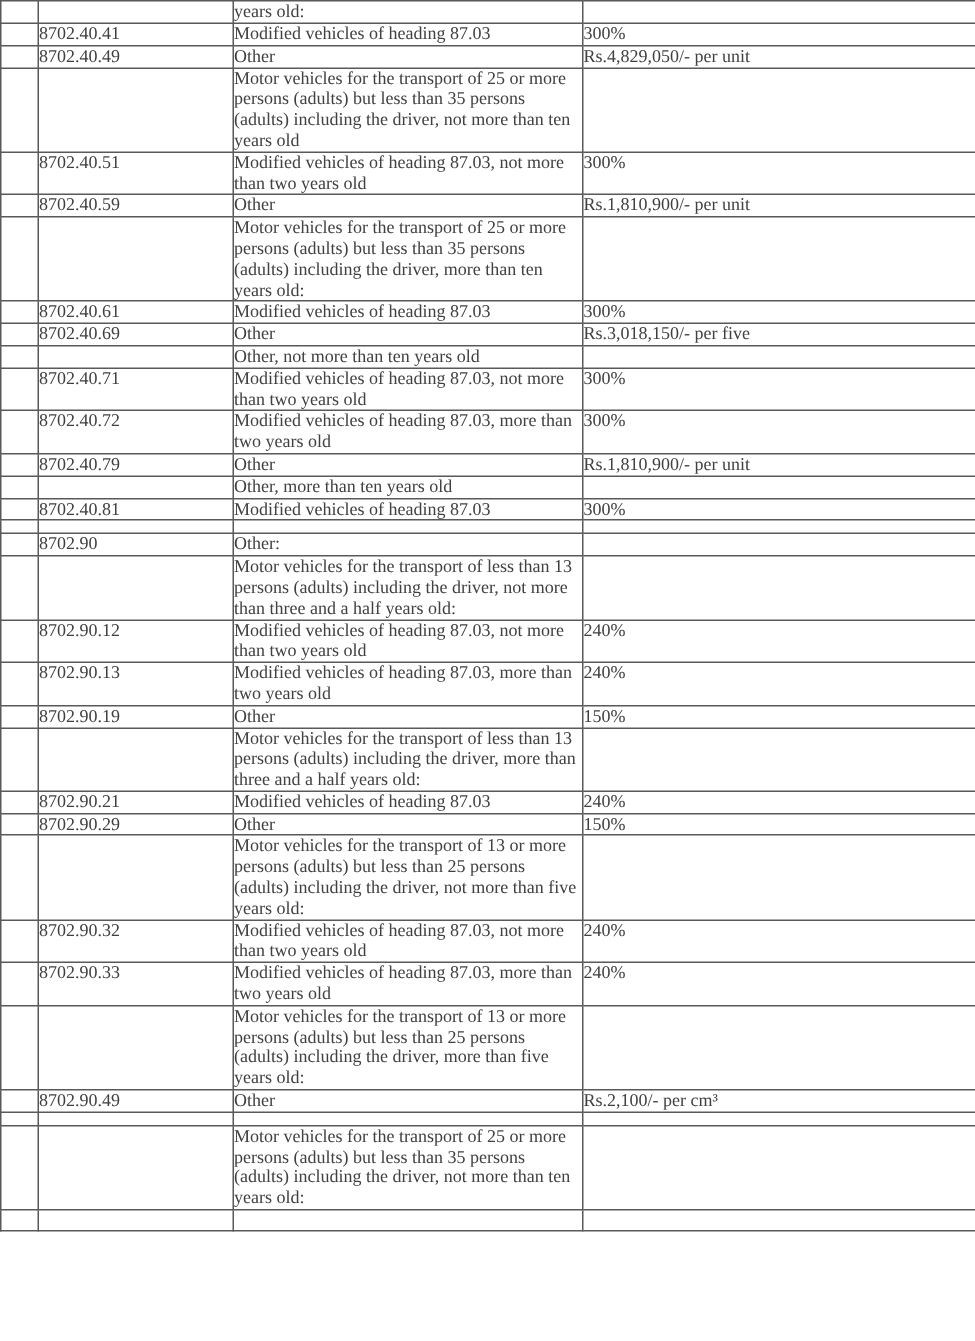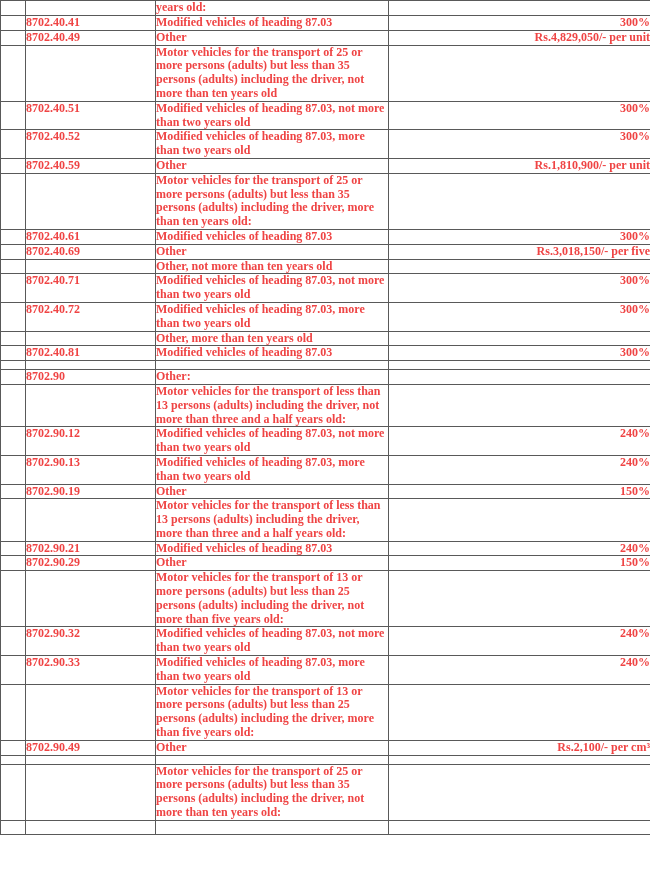--- a/index.html
+++ b/index.html
@@ -8,34 +8,33 @@
     height: 894px;
     overflow: hidden;
     background: #ffffff;
   }
   table.tariff {
     border-collapse: collapse;
     width: 650px;
     table-layout: fixed;
     font-family: "Liberation Serif", serif;
     font-size: 12px;
-    color: #ef4444;
-    font-weight: bold;
+    color: #404040;
   }
   table.tariff td {
     border: 1px solid #595959;
     padding: 0;
     vertical-align: top;
     line-height: 13.8px;
     overflow: hidden;
   }
   td.c-gut  {}
   td.c-code { padding-left: 42px; margin-top: 16px; }
   td.c-desc { padding-left: 5px; padding-right: 3px; }
-  td.c-rate { text-align: right; }
+  td.c-rate { text-align: left; }
   tr.row-cutoff td { height: 14px; }
   tr.row-thin   td { height: 8px;  }
   tr.row-tail   td { height: 13px; }
 </style>
 </head>
 <body>
 
 <main>
   <table class="tariff">
     <colgroup>
@@ -70,26 +69,20 @@
     <td class="c-rate"></td>
   </tr>
         <tr>
     <td class="c-gut"></td>
     <td class="c-code">8702.40.51</td>
     <td class="c-desc">Modified vehicles of heading 87.03, not more than two years old</td>
     <td class="c-rate">300%</td>
   </tr>
         <tr>
     <td class="c-gut"></td>
-    <td class="c-code">8702.40.52</td>
-    <td class="c-desc">Modified vehicles of heading 87.03, more than two years old</td>
-    <td class="c-rate">300%</td>
-  </tr>
-        <tr>
-    <td class="c-gut"></td>
     <td class="c-code">8702.40.59</td>
     <td class="c-desc">Other</td>
     <td class="c-rate">Rs.1,810,900/- per unit</td>
   </tr>
         <tr>
     <td class="c-gut"></td>
     <td class="c-code"></td>
     <td class="c-desc">Motor vehicles for the transport of 25 or more persons (adults) but less than 35 persons (adults) including the driver, more than ten years old:</td>
     <td class="c-rate"></td>
   </tr>
@@ -115,20 +108,26 @@
     <td class="c-gut"></td>
     <td class="c-code">8702.40.71</td>
     <td class="c-desc">Modified vehicles of heading 87.03, not more than two years old</td>
     <td class="c-rate">300%</td>
   </tr>
         <tr>
     <td class="c-gut"></td>
     <td class="c-code">8702.40.72</td>
     <td class="c-desc">Modified vehicles of heading 87.03, more than two years old</td>
     <td class="c-rate">300%</td>
+  </tr>
+        <tr>
+    <td class="c-gut"></td>
+    <td class="c-code">8702.40.79</td>
+    <td class="c-desc">Other</td>
+    <td class="c-rate">Rs.1,810,900/- per unit</td>
   </tr>
         <tr>
     <td class="c-gut"></td>
     <td class="c-code"></td>
     <td class="c-desc">Other, more than ten years old</td>
     <td class="c-rate"></td>
   </tr>
         <tr>
     <td class="c-gut"></td>
     <td class="c-code">8702.40.81</td>

